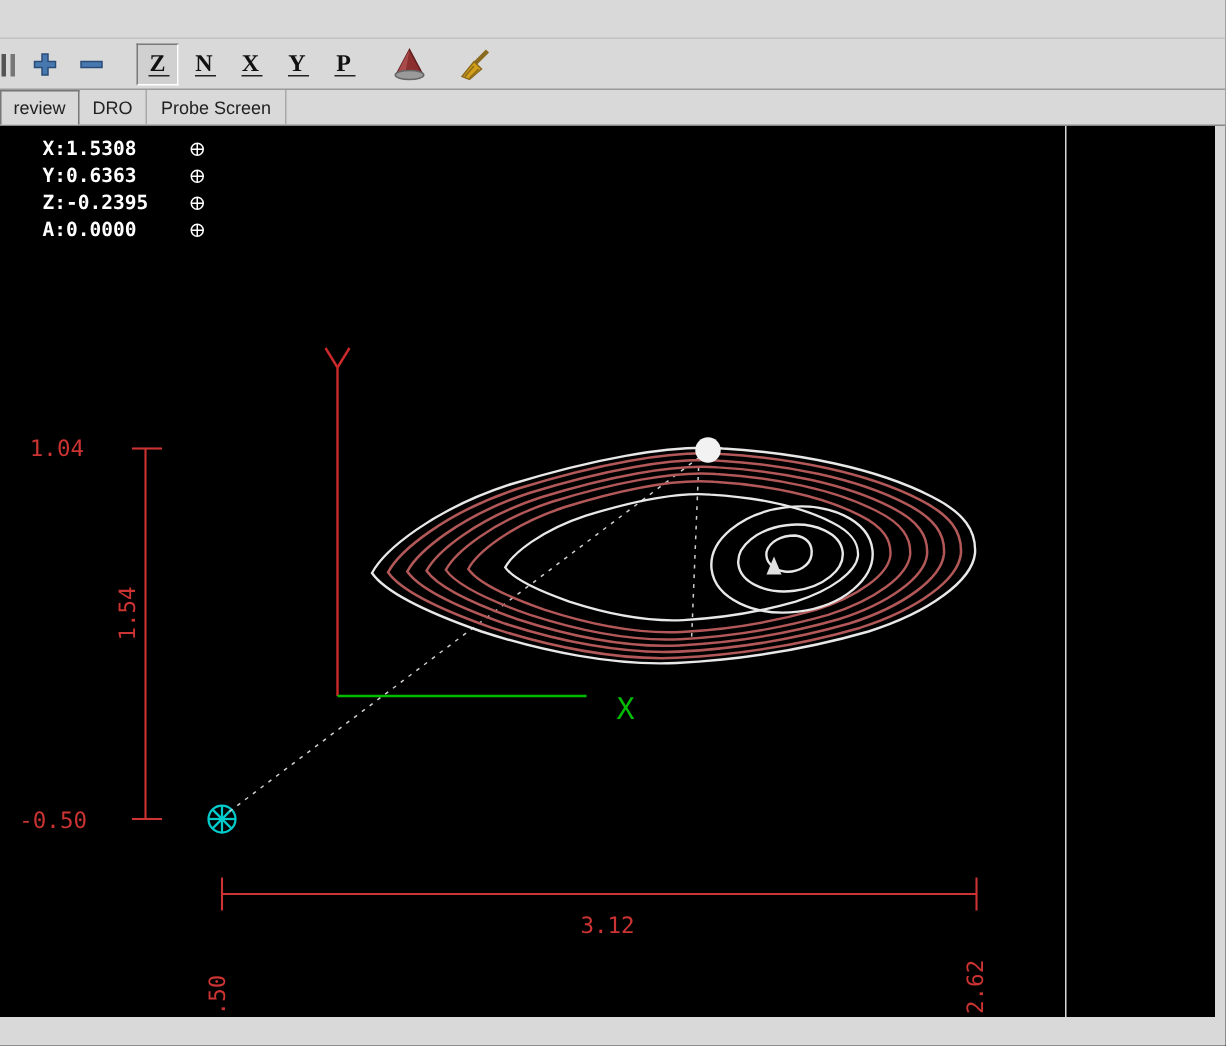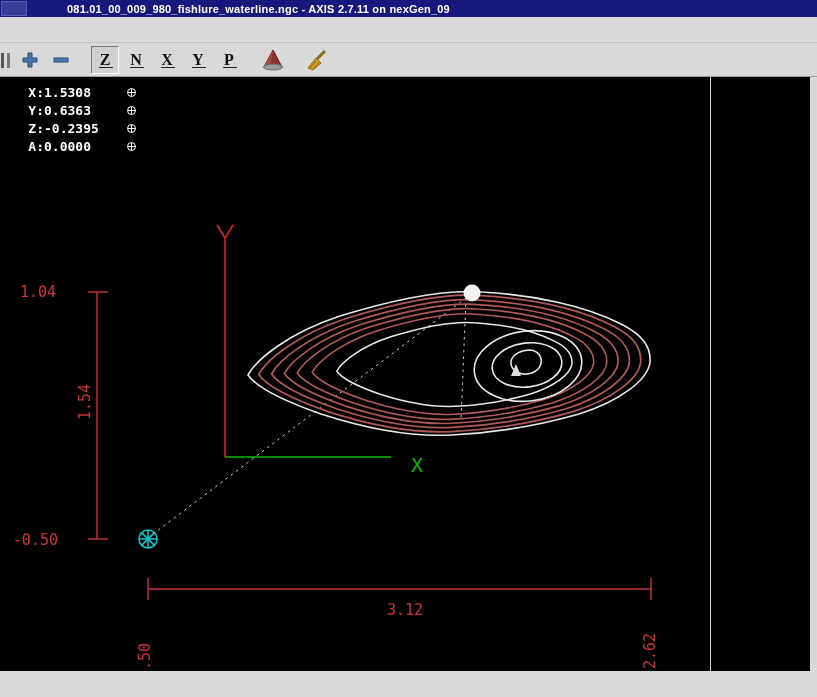--- a/index.html
+++ b/index.html
@@ -53,24 +53,20 @@
   .homed-spacer{width:16px;}
 
   .dimtxt{font:15px "DejaVu Sans Mono", monospace; fill:var(--dim-red);}
   .axis-letter{font:20px "DejaVu Sans Mono", monospace; fill:var(--axis-green);}
 </style>
 </head>
 <body>
 
 <div class="window">
 
-  <div class="titlebar">
-    <div class="wm-btn"></div>
-    <span class="title-text">081.01_00_009_980_fishlure_waterline.ngc - AXIS 2.7.11 on nexGen_09</span>
-  </div>
 
   <div class="menubar"></div>
 
   <div class="toolbar">
     <div class="tb-partial">
       <svg width="13" height="28">
         <rect x="1" y="7" width="3" height="15" fill="#555"></rect>
         <rect x="7" y="7" width="3" height="15" fill="#777"></rect>
       </svg>
     </div>
@@ -124,20 +120,31 @@
     <button class="tb-btn">
       <svg width="26" height="26" viewBox="0 0 26 26">
         <line x1="21" y1="4" x2="13" y2="12" stroke="#8a6a1f" stroke-width="3"></line>
         <polygon points="4,21 12,11 17,16 9,23" fill="#d4a017" stroke="#8a6a1f" stroke-width="1"></polygon>
         <line x1="6" y1="21" x2="12" y2="14" stroke="#8a6a1f" stroke-width="1"></line>
         <line x1="9" y1="22" x2="15" y2="16" stroke="#8a6a1f" stroke-width="1"></line>
       </svg>
     </button>
   </div>
 
+  <div class="tabbar">
+    <div class="tab active">
+      <span>review</span>
+    </div>
+    <div class="tab">
+      <span>DRO</span>
+    </div>
+    <div class="tab">
+      <span>Probe Screen</span>
+    </div>
+  </div>
 
   <div class="preview">
 
     <div class="dro">
       <div class="dro-row">
         <span class="dro-label">X:</span>
         <span class="dro-value">1.5308</span>
         <span class="homed-icon"></span>
       </div>
       <div class="dro-row">

